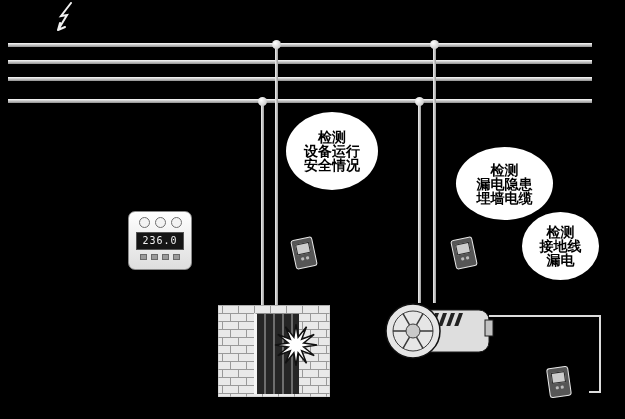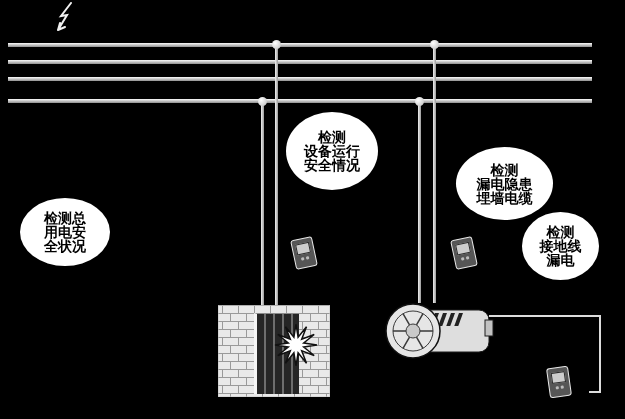--- a/index.html
+++ b/index.html
@@ -66,44 +66,53 @@
 
   <div class="dot" style="left:272px;top:40px"></div>
   <div class="dot" style="left:258px;top:97px"></div>
   <div class="dot" style="left:430px;top:40px"></div>
   <div class="dot" style="left:415px;top:97px"></div>
 
   <div class="gline-h" style="left:489px;top:315px;width:112px"></div>
   <div class="gline-v" style="left:599px;top:315px;height:78px"></div>
   <div class="gline-h" style="left:589px;top:391px;width:12px"></div>
 
-  <div class="callout" style="left:20px;top:198px;width:90px;height:68px">
-    <span>检测总</span>
-    <span>用电安</span>
-    <span>全状况</span>
-  </div>
 
   <div class="callout" style="left:286px;top:112px;width:92px;height:78px">
     <span>检测</span>
     <span>设备运行</span>
     <span>安全情况</span>
   </div>
 
   <div class="callout" style="left:456px;top:147px;width:97px;height:73px">
     <span>检测</span>
     <span>漏电隐患</span>
     <span>埋墙电缆</span>
   </div>
 
   <div class="callout" style="left:522px;top:212px;width:77px;height:68px">
     <span>检测</span>
     <span>接地线</span>
     <span>漏电</span>
   </div>
 
+  <div class="meter">
+    <div class="knobs">
+      <span class="knob"></span>
+      <span class="knob"></span>
+      <span class="knob"></span>
+    </div>
+    <div class="lcd">236.0</div>
+    <div class="btnrow">
+      <span class="btn"></span>
+      <span class="btn"></span>
+      <span class="btn"></span>
+      <span class="btn"></span>
+    </div>
+  </div>
 
   <div class="detector" style="left:293px;top:238px">
     <div class="screen"></div>
     <div class="dbtnrow">
       <span class="dbtn"></span>
       <span class="dbtn"></span>
     </div>
   </div>
   <div class="detector" style="left:453px;top:238px">
     <div class="screen"></div>

